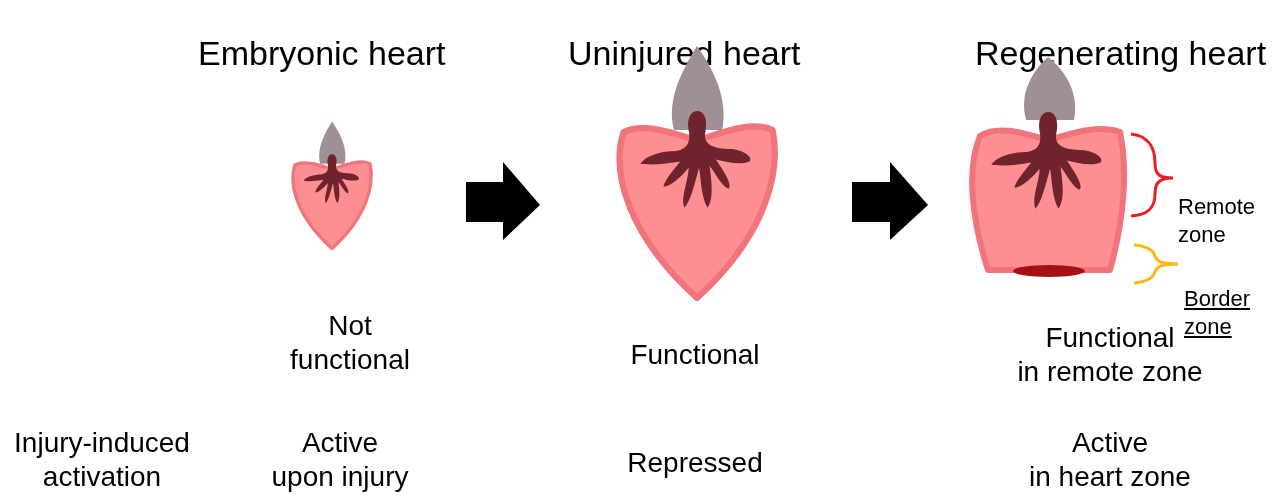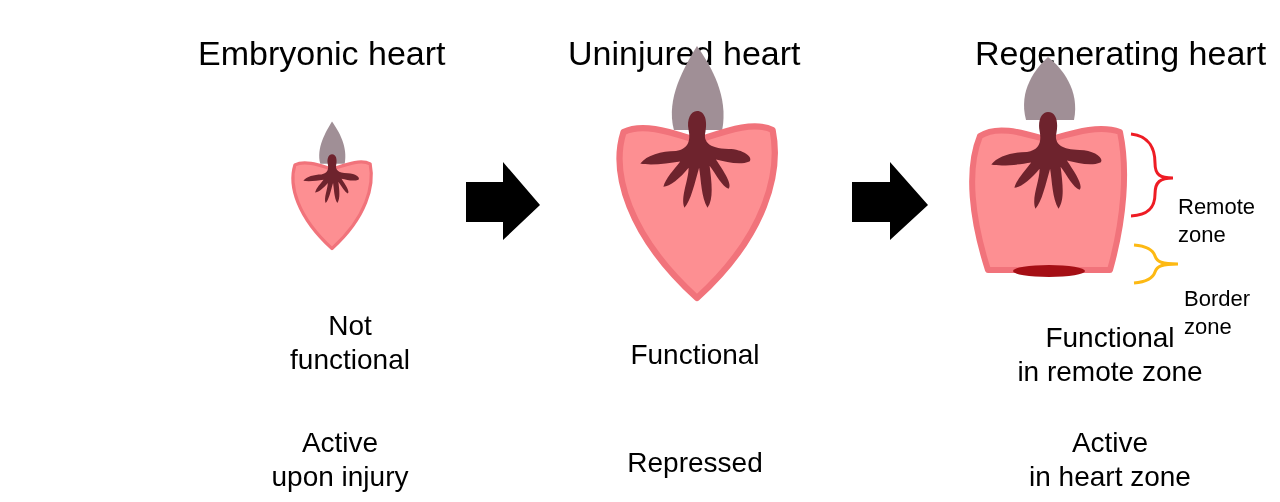--- a/index.html
+++ b/index.html
@@ -52,28 +52,30 @@
 
   <path d="M 1131 134 C 1150 136 1155 150 1155 163 C 1155 175 1160 178 1173 178 C 1160 178 1155 182 1155 194 C 1155 206 1150 215 1131 216" fill="none" stroke="#ee1c24" stroke-width="3"></path>
 
   <path d="M 1134 245 C 1146 246 1153 250 1155 256 C 1157 262 1162 264 1178 264 C 1162 264 1157 266 1155 272 C 1153 278 1146 282 1134 283" fill="none" stroke="#fdb913" stroke-width="3"></path>
 </svg>
 
 <div class="zone" style="left:1178px; top:147px;">
   <div>Remote</div>
     <div>zone</div>
 </div>
-<div class="zone" style="left:1184px; top:239px;">
+<div class="zone" style="left:1184px; top:239px;text-decoration:underline;">
   <div>Border</div>
     <div>zone</div>
 </div>
 
 <div class="label" style="left:0px; width:212px; top:321px;">
 </div>
 <div class="label" style="left:0px; width:204px; top:426px;">
+  <div>Injury-induced</div>
+  <div>activation</div>
 </div>
 
 <div class="label" style="left:250px; width:200px; top:309px;">
   <div>Not</div>
   <div>functional</div>
 </div>
 <div class="label" style="left:240px; width:200px; top:426px;">
   <div>Active</div>
   <div>upon injury</div>
 </div>

